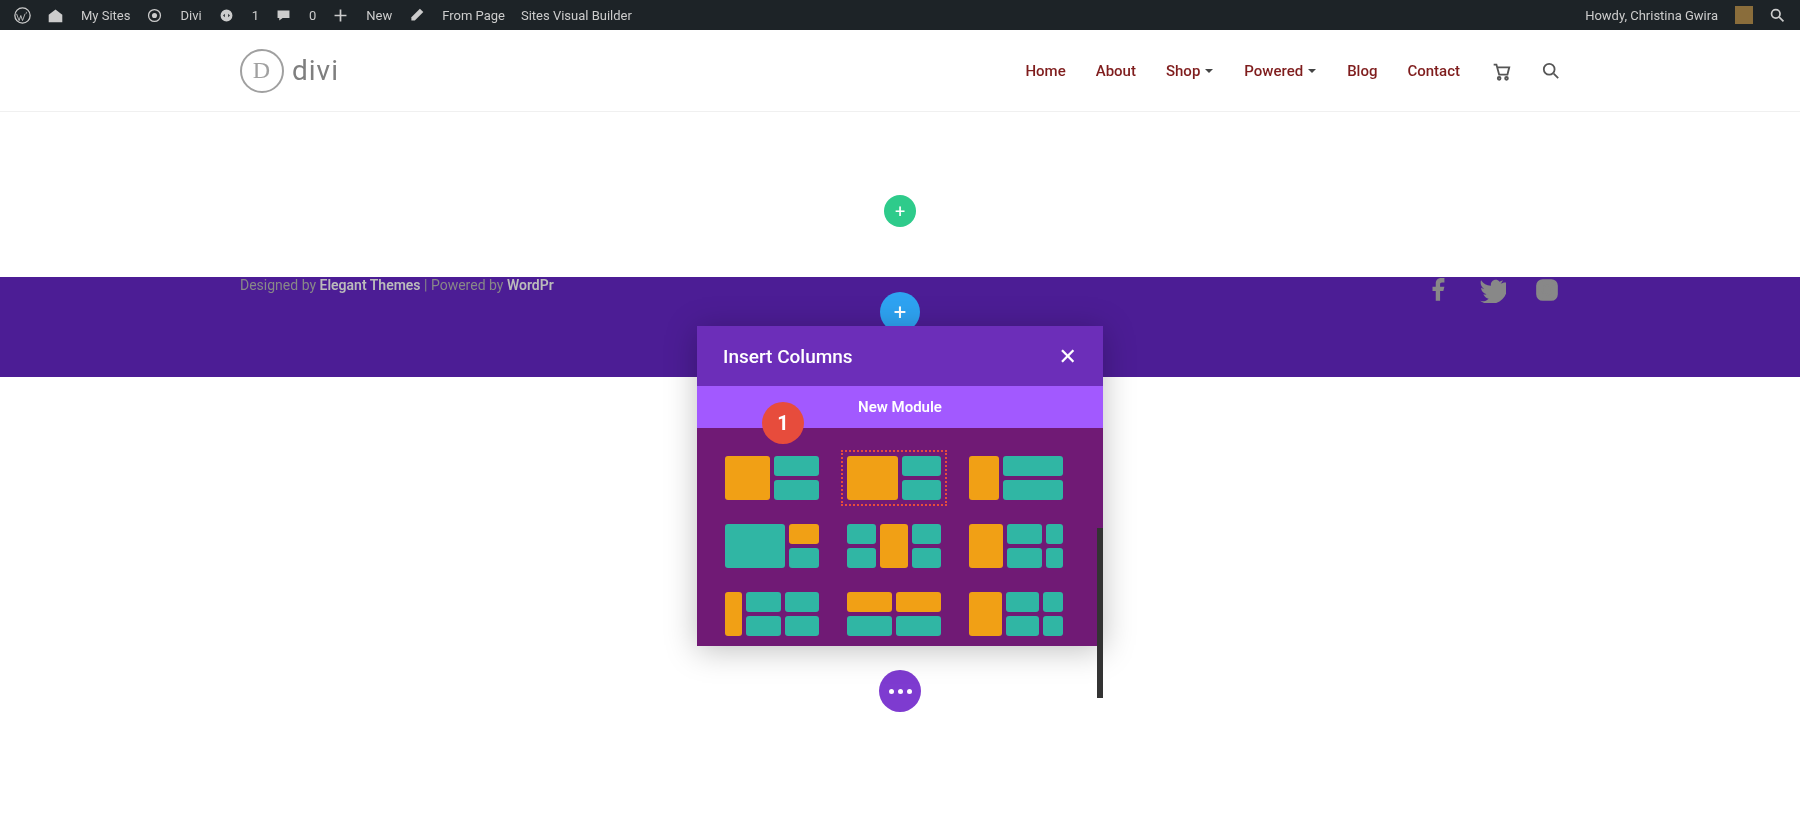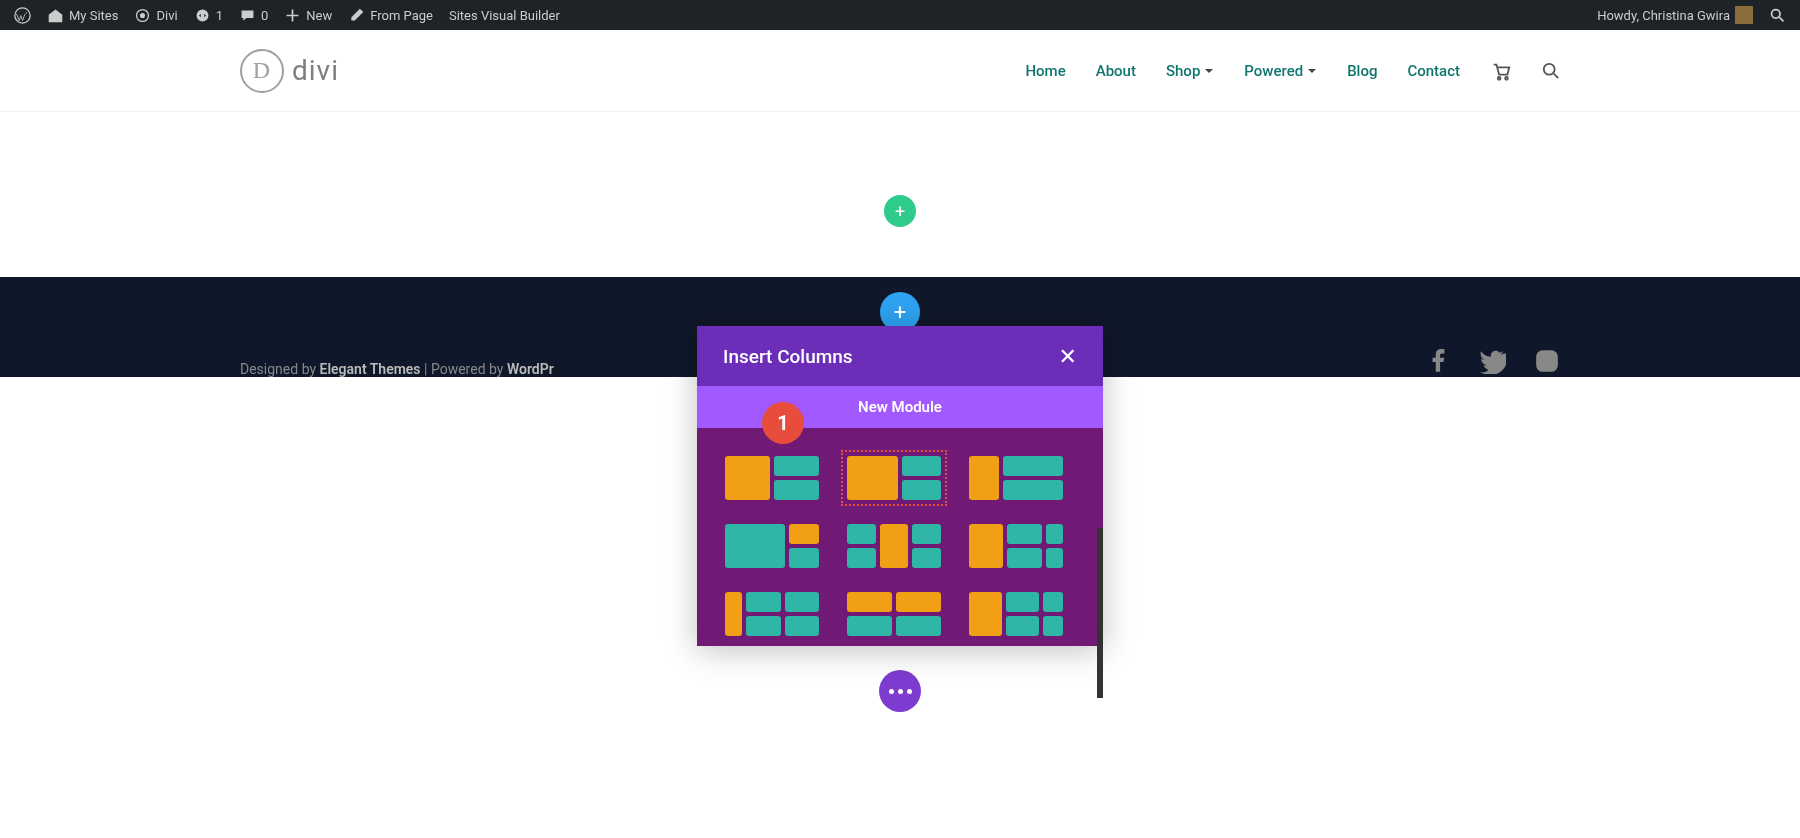--- a/index.html
+++ b/index.html
@@ -1,36 +1,36 @@
 <!DOCTYPE html>
 <html><head>
 <meta charset="utf-8">
 <style>
 *{margin:0;padding:0;box-sizing:border-box;font-family:-apple-system,BlinkMacSystemFont,"Segoe UI",Roboto,Arial,sans-serif}
 body{width:1800px;background:#fff;overflow:hidden}
 .adminbar{height:30px;background:#1d2327;color:#ccc;display:flex;align-items:center;font-size:13px;padding:0 6px}
-.adminbar .item{display:flex;align-items:center;gap:5px;padding:0 8px;height:30px;cursor:pointer;color:#ccc}
+.adminbar .item{display:flex;align-items:center;gap:17px;padding:0 8px;height:30px;cursor:pointer;color:#ccc}
 .adminbar .spacer{flex:1}
 .adminbar .avatar{width:18px;height:18px;background:#8a6d3b;display:inline-block}
 .adminbar svg{width:17px;height:17px;fill:#ccc}
 .siteheader{background:#fff;height:82px;display:flex;align-items:center;padding:0 240px 0 240px;border-bottom:1px solid #f0f0f0}
 .logo{display:flex;align-items:center;gap:8px;color:#7f7f7f;font-size:28px;font-weight:400;letter-spacing:1px}
 .logo-circle{width:44px;height:44px;border:2px solid #a0a0a0;border-radius:50%;display:flex;align-items:center;justify-content:center;font-size:24px;color:#a0a0a0;font-family:Georgia,serif}
 .nav{margin-left:auto;display:flex;align-items:center;gap:30px}
-.nav a{color:#0f766e;text-decoration:none;font-size:15px;font-weight:500;display:flex;align-items:center;gap:4px}
+.nav a{color:#7f1d1d;text-decoration:none;font-size:15px;font-weight:500;display:flex;align-items:center;gap:4px}
 .nav svg.chev{width:10px;height:10px;fill:#444}
 .nav .cart{width:22px;height:22px}
 .nav .search{width:18px;height:18px}
 .toolbar{position:absolute;top:113px;left:0;background:#2ea3f2;display:flex;align-items:center;height:40px;padding:0 10px;gap:14px}
 .toolbar span{cursor:pointer;display:flex;align-items:center;justify-content:center}
 .toolbar svg{width:18px;height:18px;fill:#fff}
 .canvas{height:165px;background:#fff;position:relative}
 .addgreen{position:absolute;top:195px;left:50%;transform:translateX(-50%);width:32px;height:32px;background:#2ecb8b;border-radius:50%;display:flex;align-items:center;justify-content:center;color:#fff;font-size:18px;cursor:pointer}
 .addblue{position:absolute;top:292px;left:50%;transform:translateX(-50%);width:40px;height:40px;background:#2ea3f2;border-radius:50%;display:flex;align-items:center;justify-content:center;color:#fff;font-size:22px;cursor:pointer;z-index:5}
-.footer{background:#0f172a;color:#888;height:100px;padding:0 240px;display:flex;align-items:flex-end;font-size:14px}
+.footer{background:#4c1d95;color:#888;height:100px;padding:0 240px;display:flex;align-items:flex-start;font-size:14px}
 .footer strong{color:#bbb;font-weight:600}
 .footer .socials{margin-left:auto;display:flex;gap:28px}
 .footer .socials svg{width:26px;height:26px;fill:#888}
 .modal{position:absolute;top:326px;left:50%;transform:translateX(-50%);width:406px;background:#701a75;box-shadow:0 4px 30px rgba(0,0,0,0.25);z-index:10}
 .modal-head{background:#6c2eb9;color:#fff;height:60px;display:flex;align-items:center;padding:0 26px;font-size:19px;font-weight:500}
 .modal-head .close{margin-left:auto;font-size:22px;cursor:pointer}
 .modal-tabs{display:flex;background:#8e44e6}
 .modal-tabs div{flex:1;text-align:center;padding:12px 0;color:#fff;font-size:15px;font-weight:600;cursor:pointer}
 .modal-tabs .active{background:#a259ff}
 .modal-body{padding:28px 28px 10px;display:flex;flex-wrap:wrap;gap:24px 28px;position:relative}

